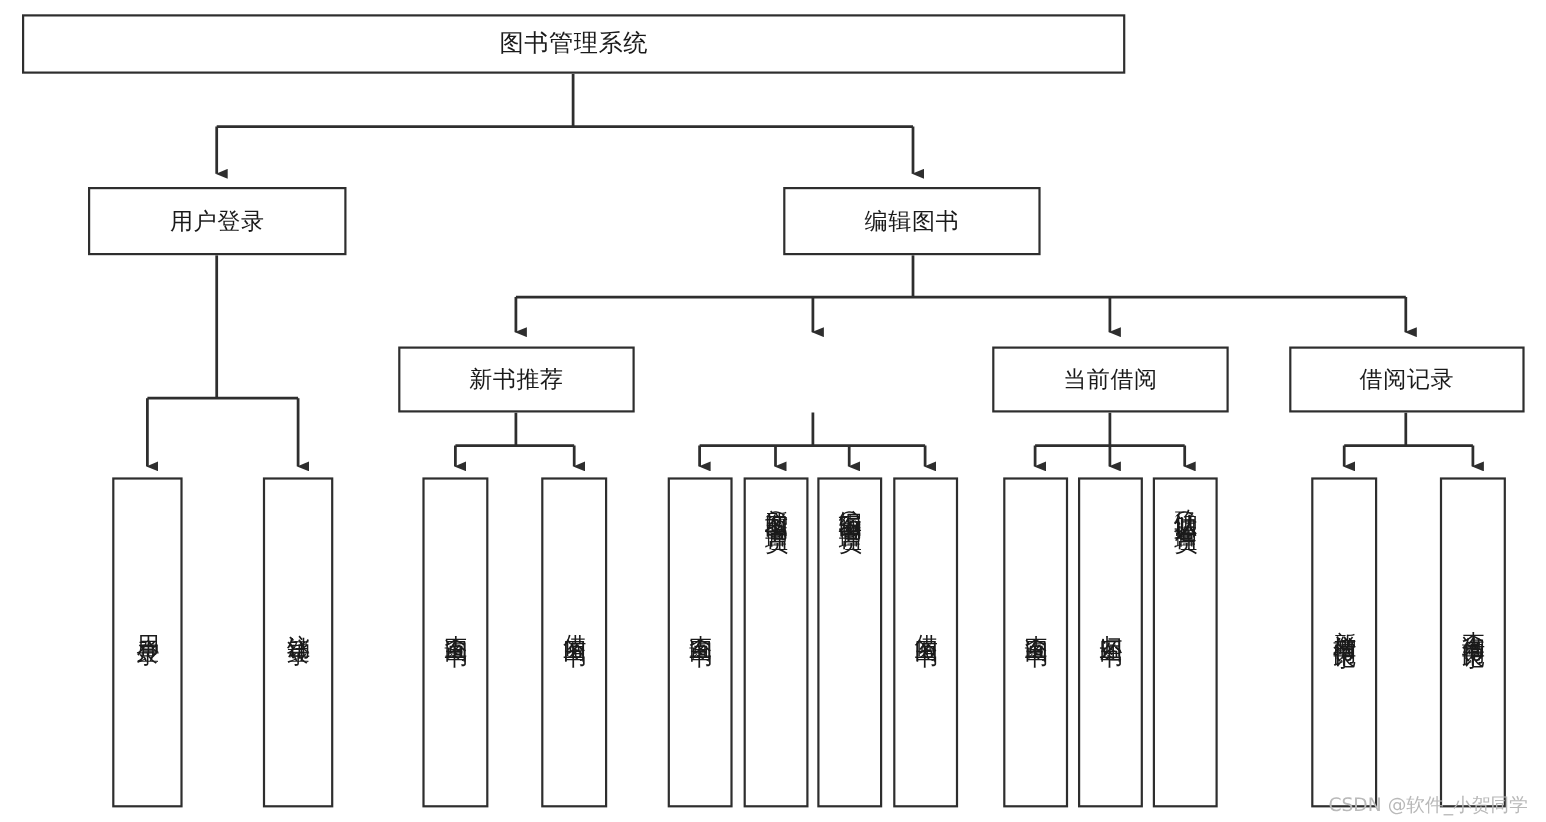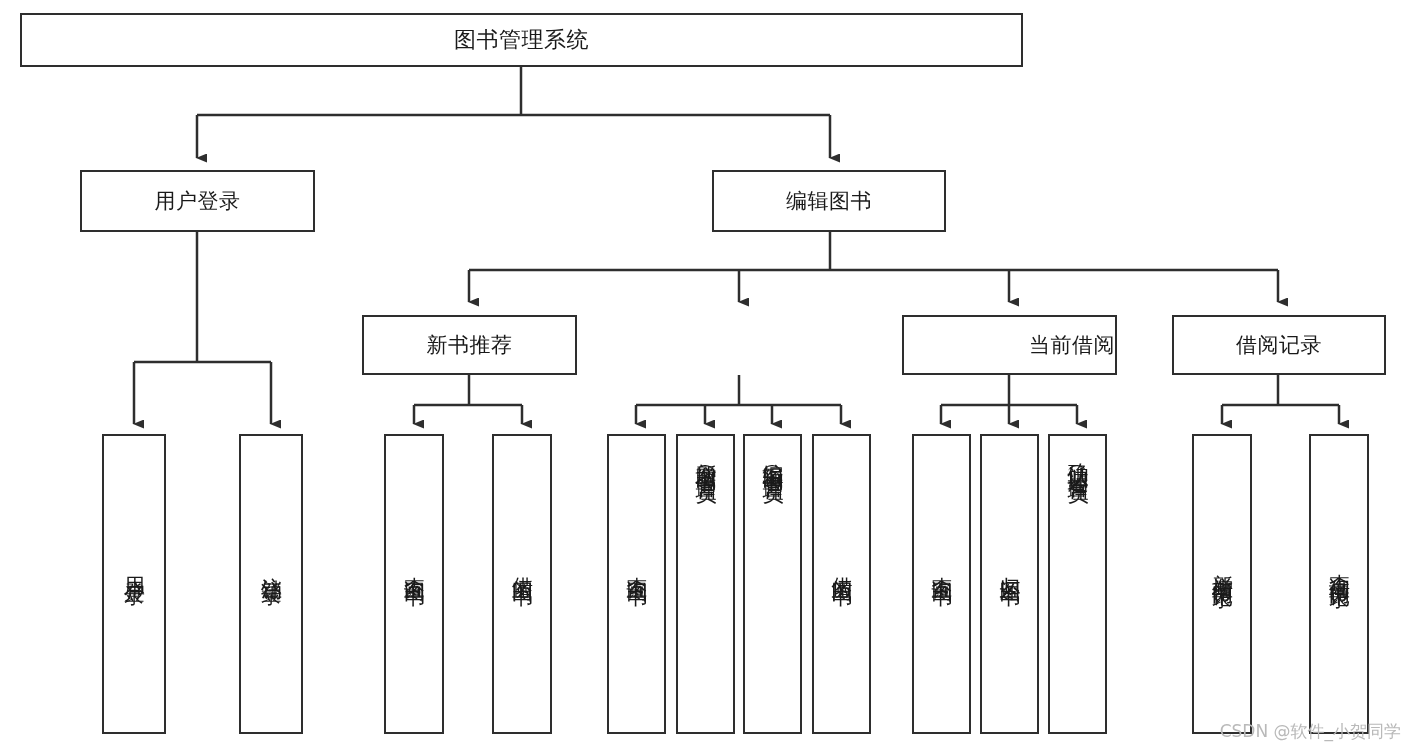--- a/index.html
+++ b/index.html
@@ -62,21 +62,21 @@
     margin-top: 70px;
   }
   .node.leaf.align-top .node-label {
     margin-top: 10px;
   }
   .node.root .node-label {
     font-size: 22px;
   }
   .watermark {
     position: absolute;
-    right: 4px;
+    right: 16px;
     bottom: 4px;
     font-size: 17px;
     color: #b9b9b9;
     z-index: 5;
     white-space: nowrap;
     font-family: "DejaVu Sans", "Liberation Sans", sans-serif;
   }
 </style>
 </head>
 <body>
@@ -140,21 +140,21 @@
   <div class="node" style="left:80px; top:170px; width:235px; height:62px;">
     <span class="node-label">用户登录</span>
   </div>
   <div class="node" style="left:712px; top:170px; width:234px; height:62px;">
     <span class="node-label">编辑图书</span>
   </div>
 
   <div class="node" style="left:362px; top:315px; width:215px; height:60px;align-items:center;">
     <span class="node-label">新书推荐</span>
   </div>
-  <div class="node" style="left:902px; top:315px; width:215px; height:60px;justify-content:flex-end;">
+  <div class="node" style="left:902px; top:315px; width:215px; height:60px;">
     <span class="node-label">当前借阅</span>
   </div>
   <div class="node" style="left:1172px; top:315px; width:214px; height:60px;">
     <span class="node-label">借阅记录</span>
   </div>
 
   <div class="node leaf align-mid" style="left:102px; top:434px; width:64px; height:300px;">
     <span class="node-label" style="font-size: 21px; letter-spacing: 3px; margin-top: 124.2px;">用户登录</span>
   </div>
   <div class="node leaf align-mid" style="left:239px; top:434px; width:64px; height:300px;">

